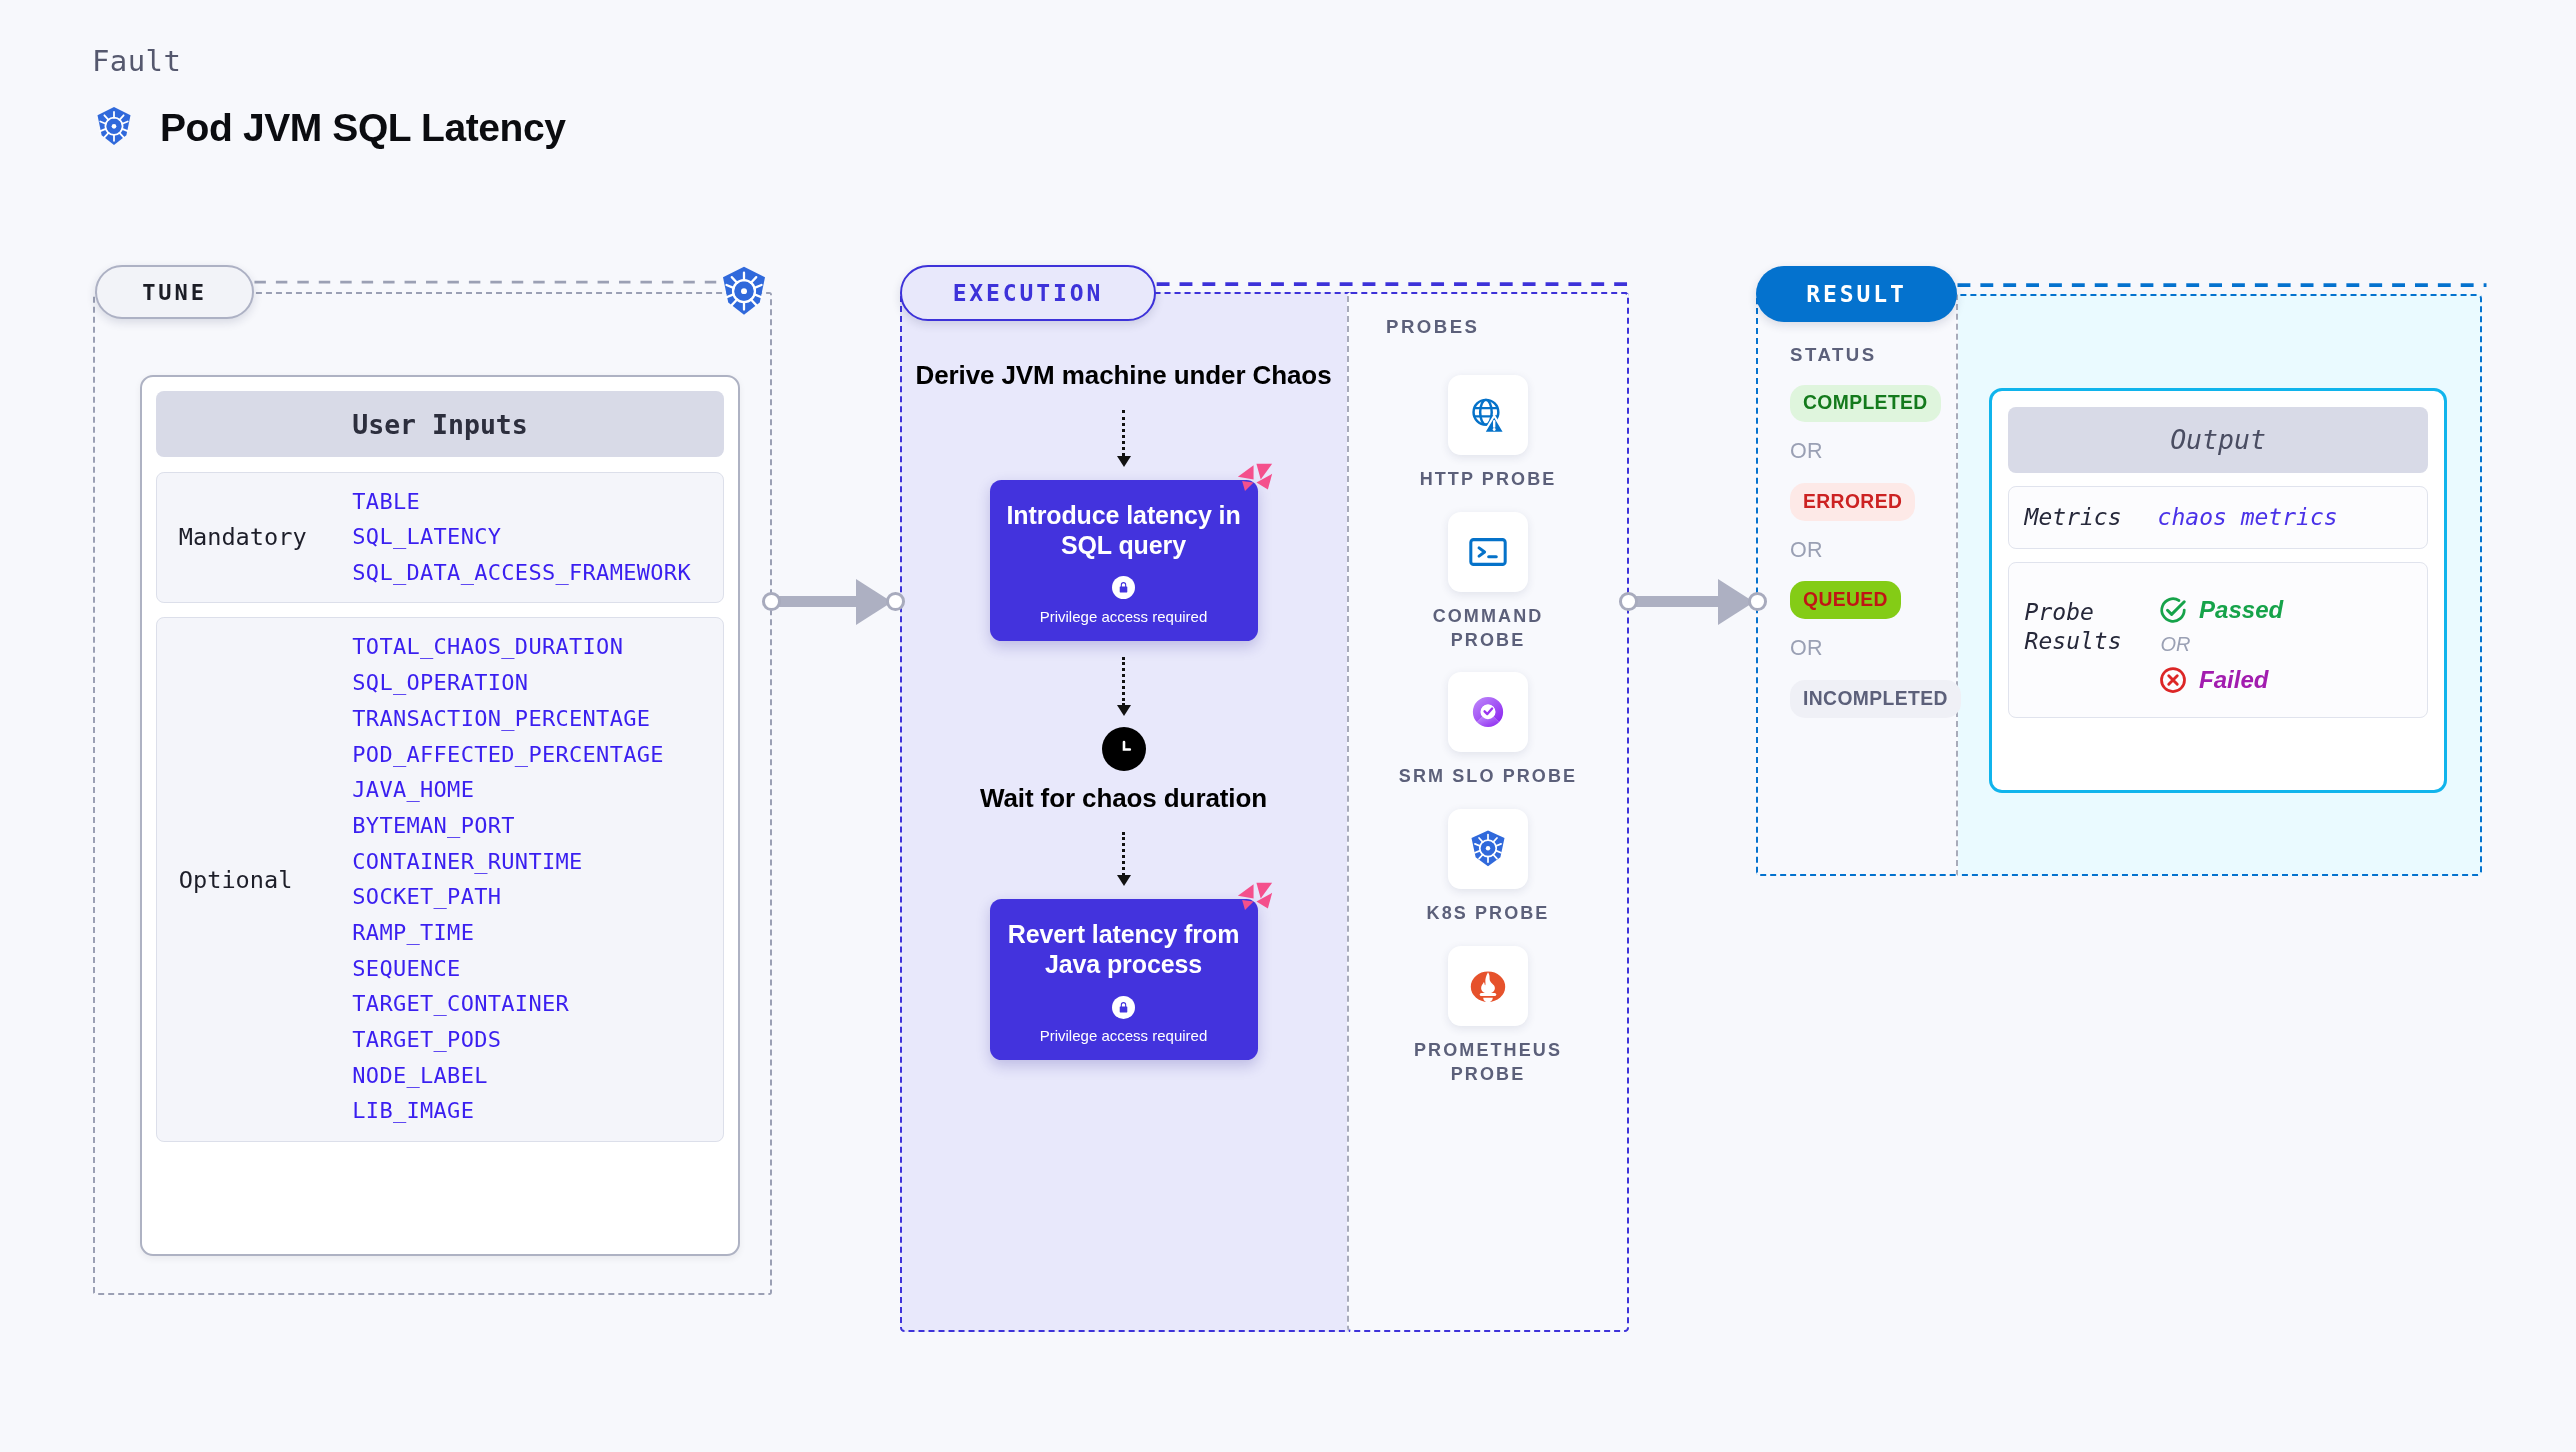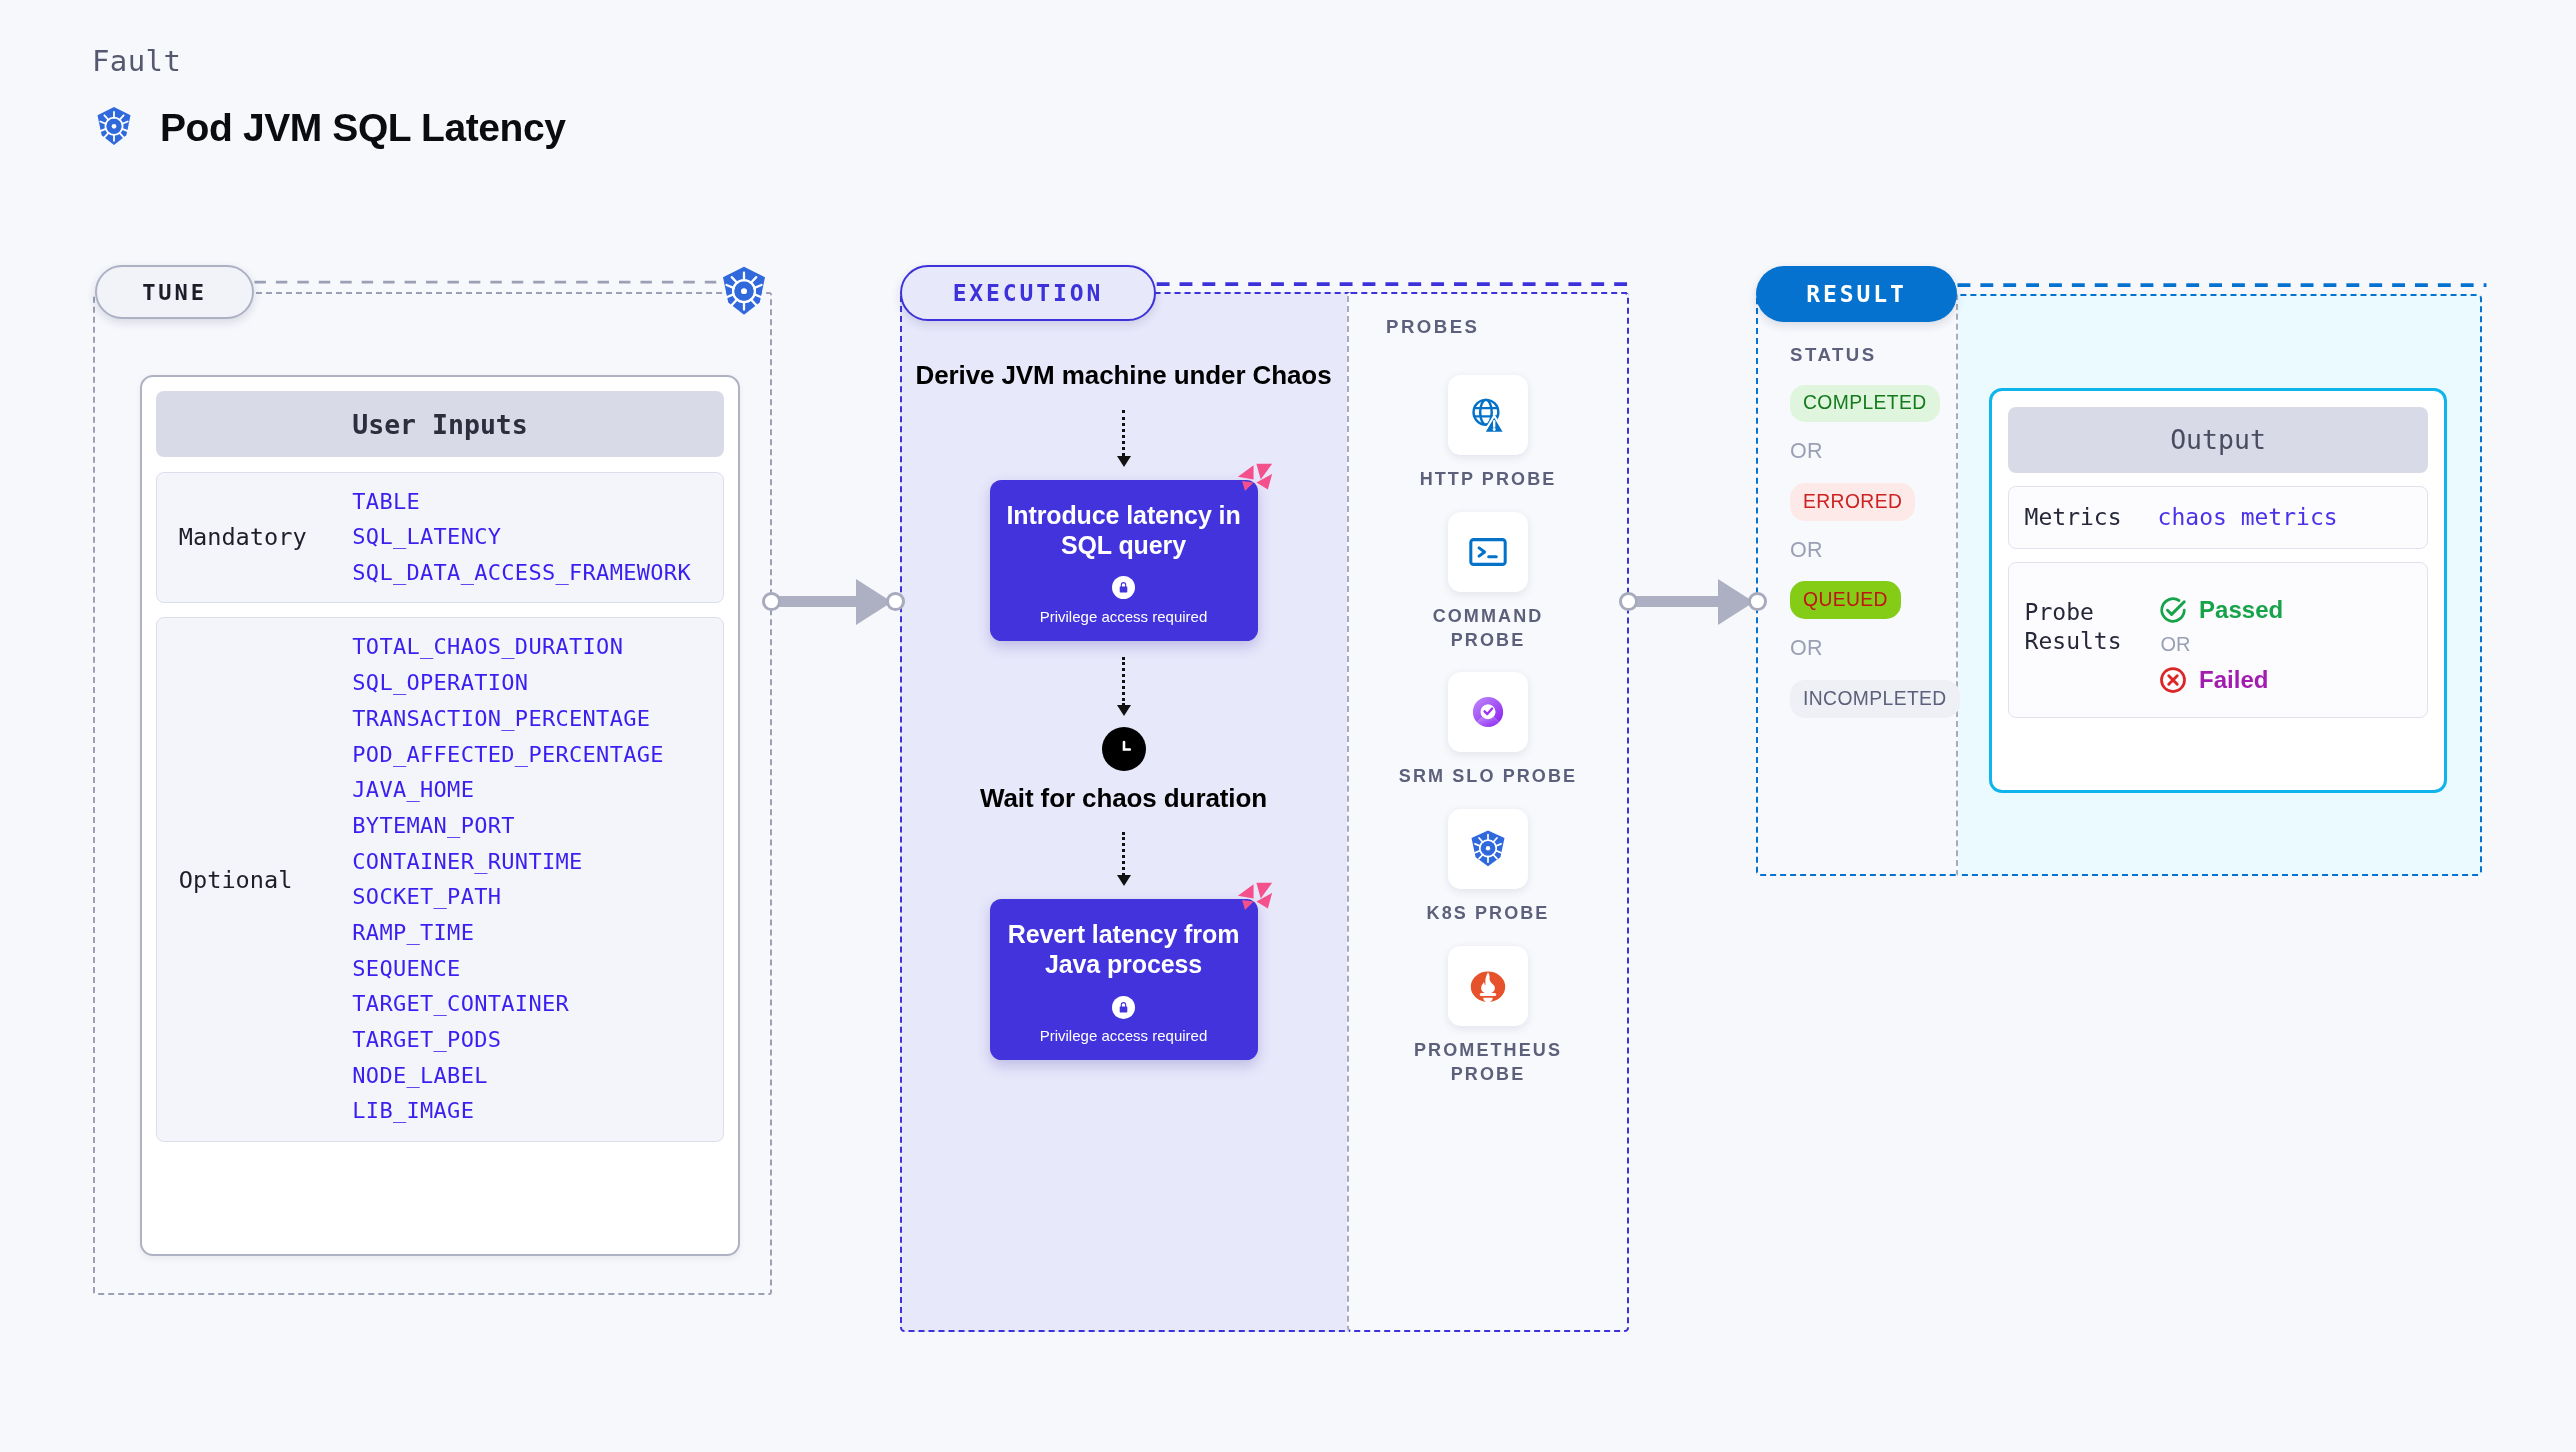--- a/index.html
+++ b/index.html
@@ -158,28 +158,28 @@
   }
 
   
   #status-inner {
     position: absolute; left: 1756px; top: 294px; width: 202px; height: 582px;
     padding: 50px 0 0 34px; display: flex; flex-direction: column; align-items: flex-start;
   }
   #status-title { font-size: 18.6px; font-weight: 700; color: #5c607a; letter-spacing: 2.5px; }
   .status-pill {
     margin-top: 18.6px; border-radius: 15px; padding: 7.9px 13px;
-    font-size: 19.3px; font-weight: 400; letter-spacing: 0.4px;
+    font-size: 19.3px; font-weight: 700; letter-spacing: 0.4px;
   }
   .or-text { margin-top: 17px; font-size: 21.5px; color: #9aa0b4; letter-spacing: 0.4px; }
 
   
   #output-card {
     position: absolute; left: 1989px; top: 388px; width: 458px; height: 405px;
-    background: #fff; border: 3.6px solid #10b4ec; border-radius: 13px; padding: 15.8px;
+    background: #fff; border: 3.6px solid #10b4ec; border-radius: 13px; padding: 15.8px; font-style: italic;
   }
   #output-head {
     background: #d8dae7; border-radius: 7.9px; height: 66px;
     display: flex; align-items: center; justify-content: center;
     font-family: "DejaVu Sans Mono", monospace; font-size: 26.5px; color: #4a4d62;
   }
   .out-row {
     margin-top: 13px; border: 1.4px solid #e0e3ed; border-radius: 7.9px;
     display: flex; align-items: center; padding: 15.8px 0 15.8px 15.8px; background: #fcfcfe;
   }

